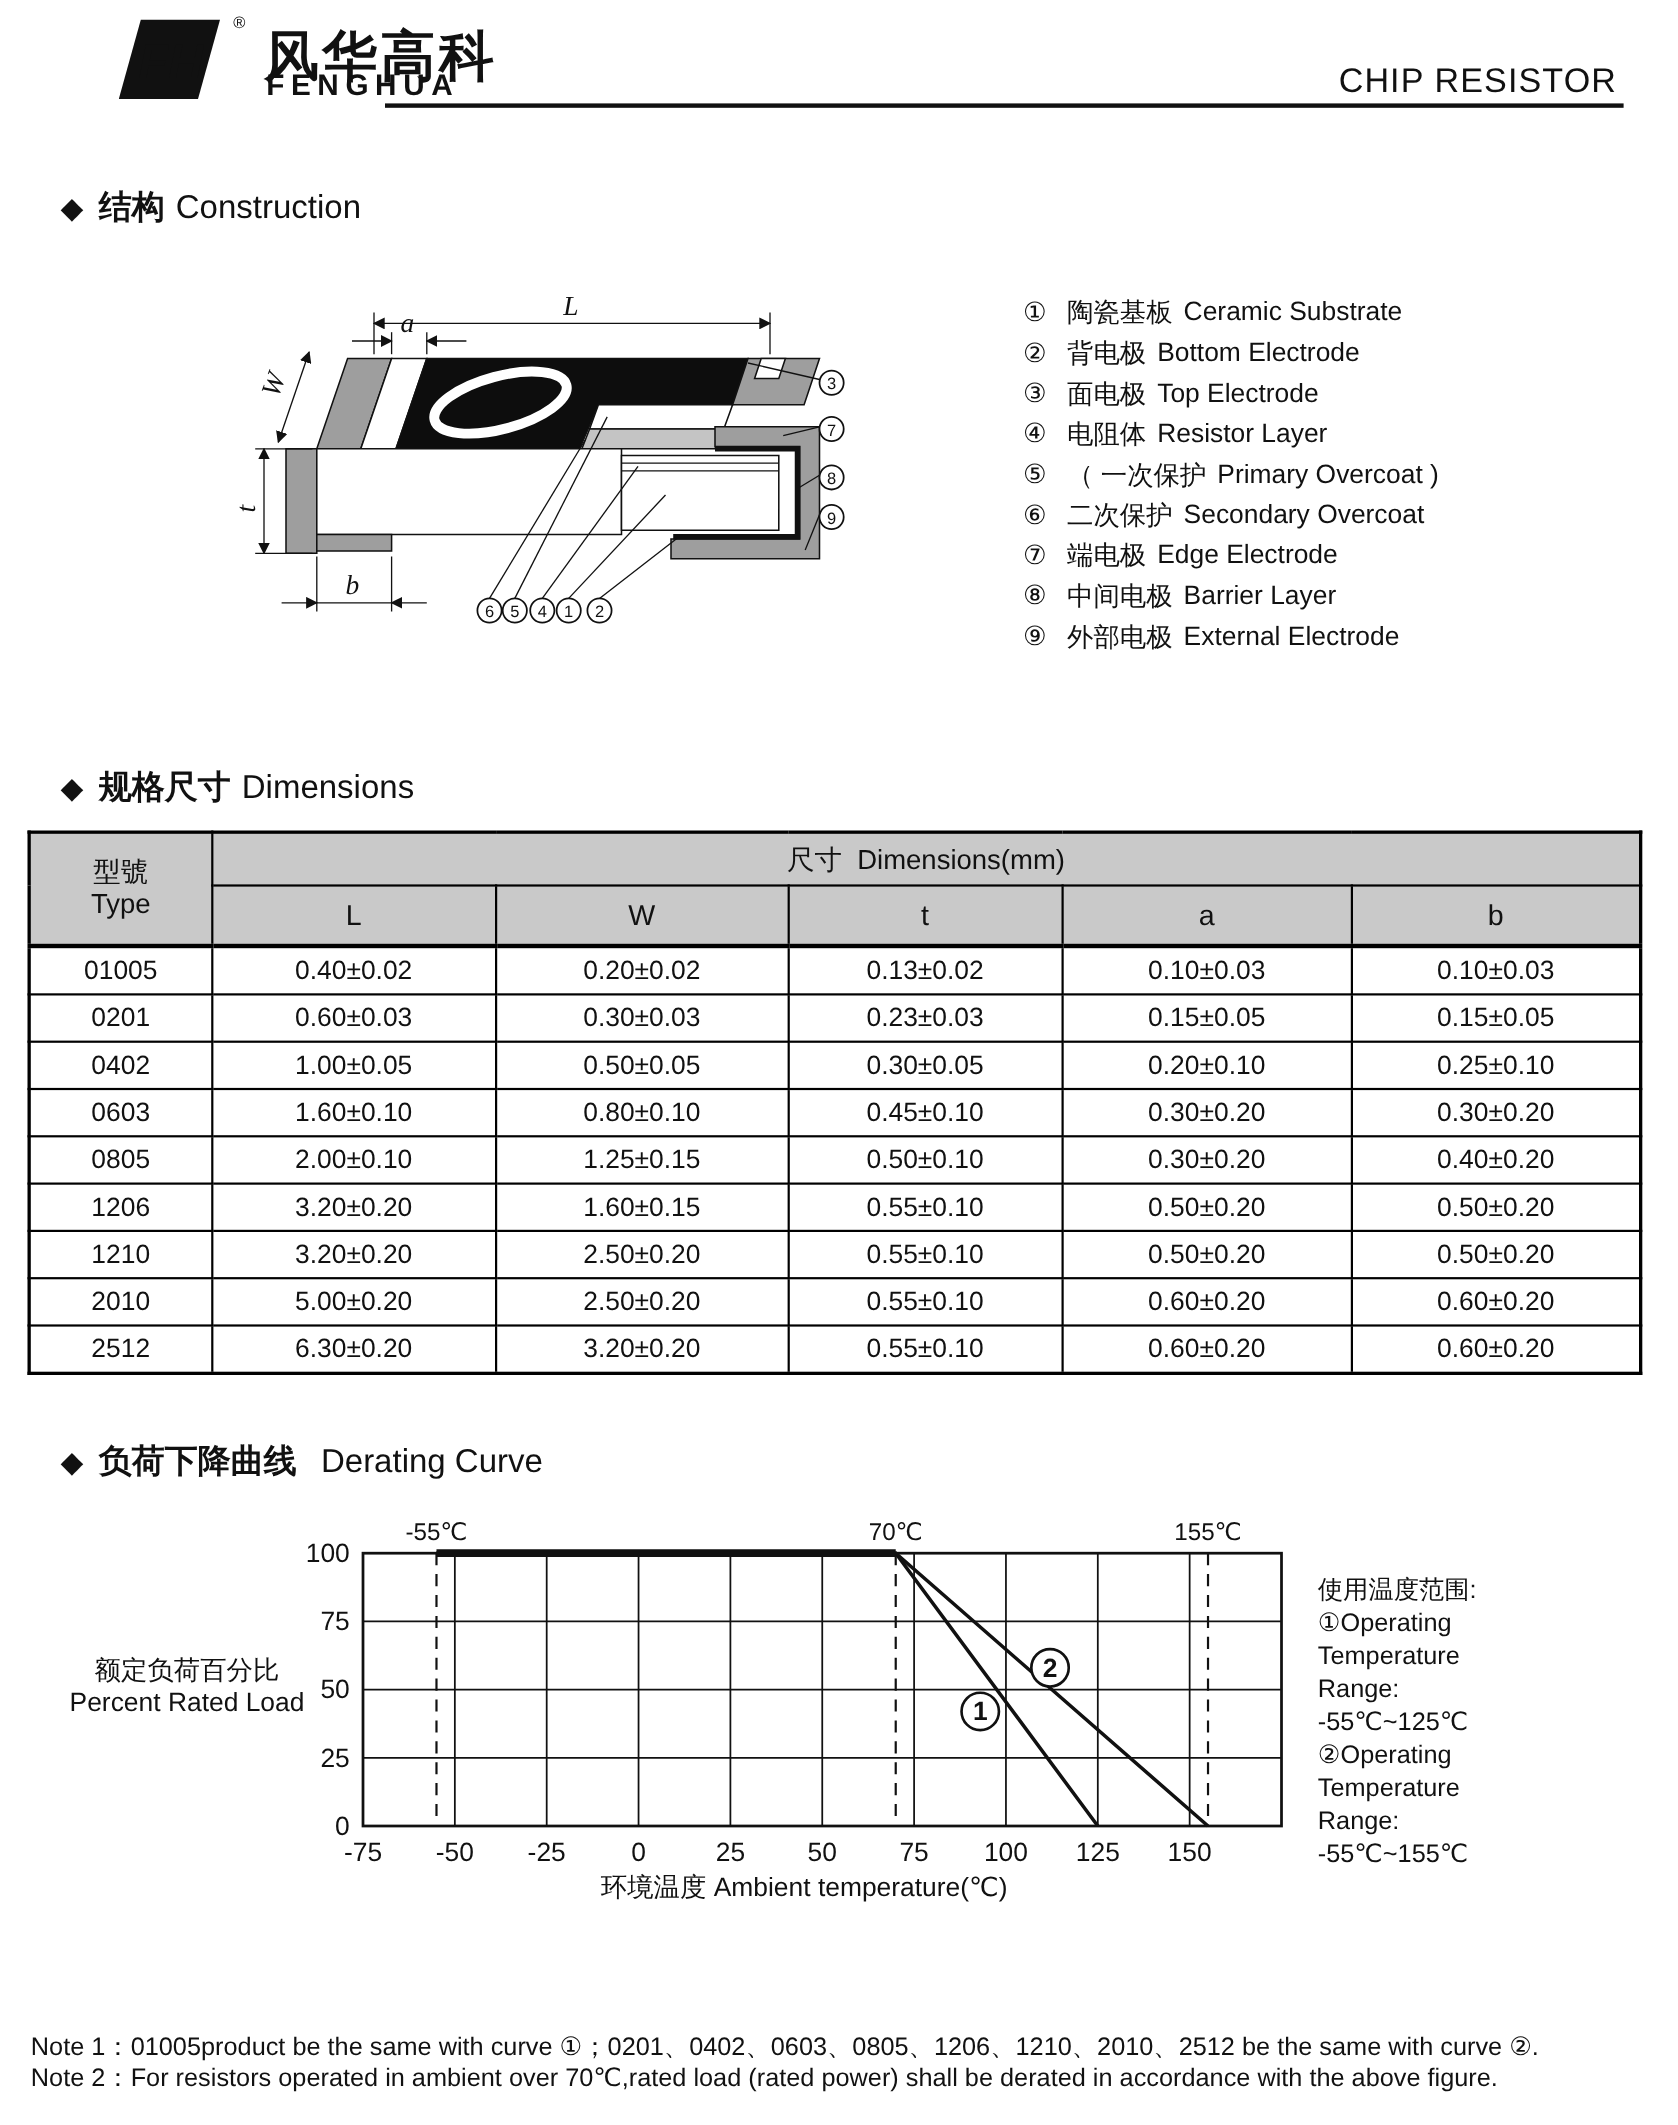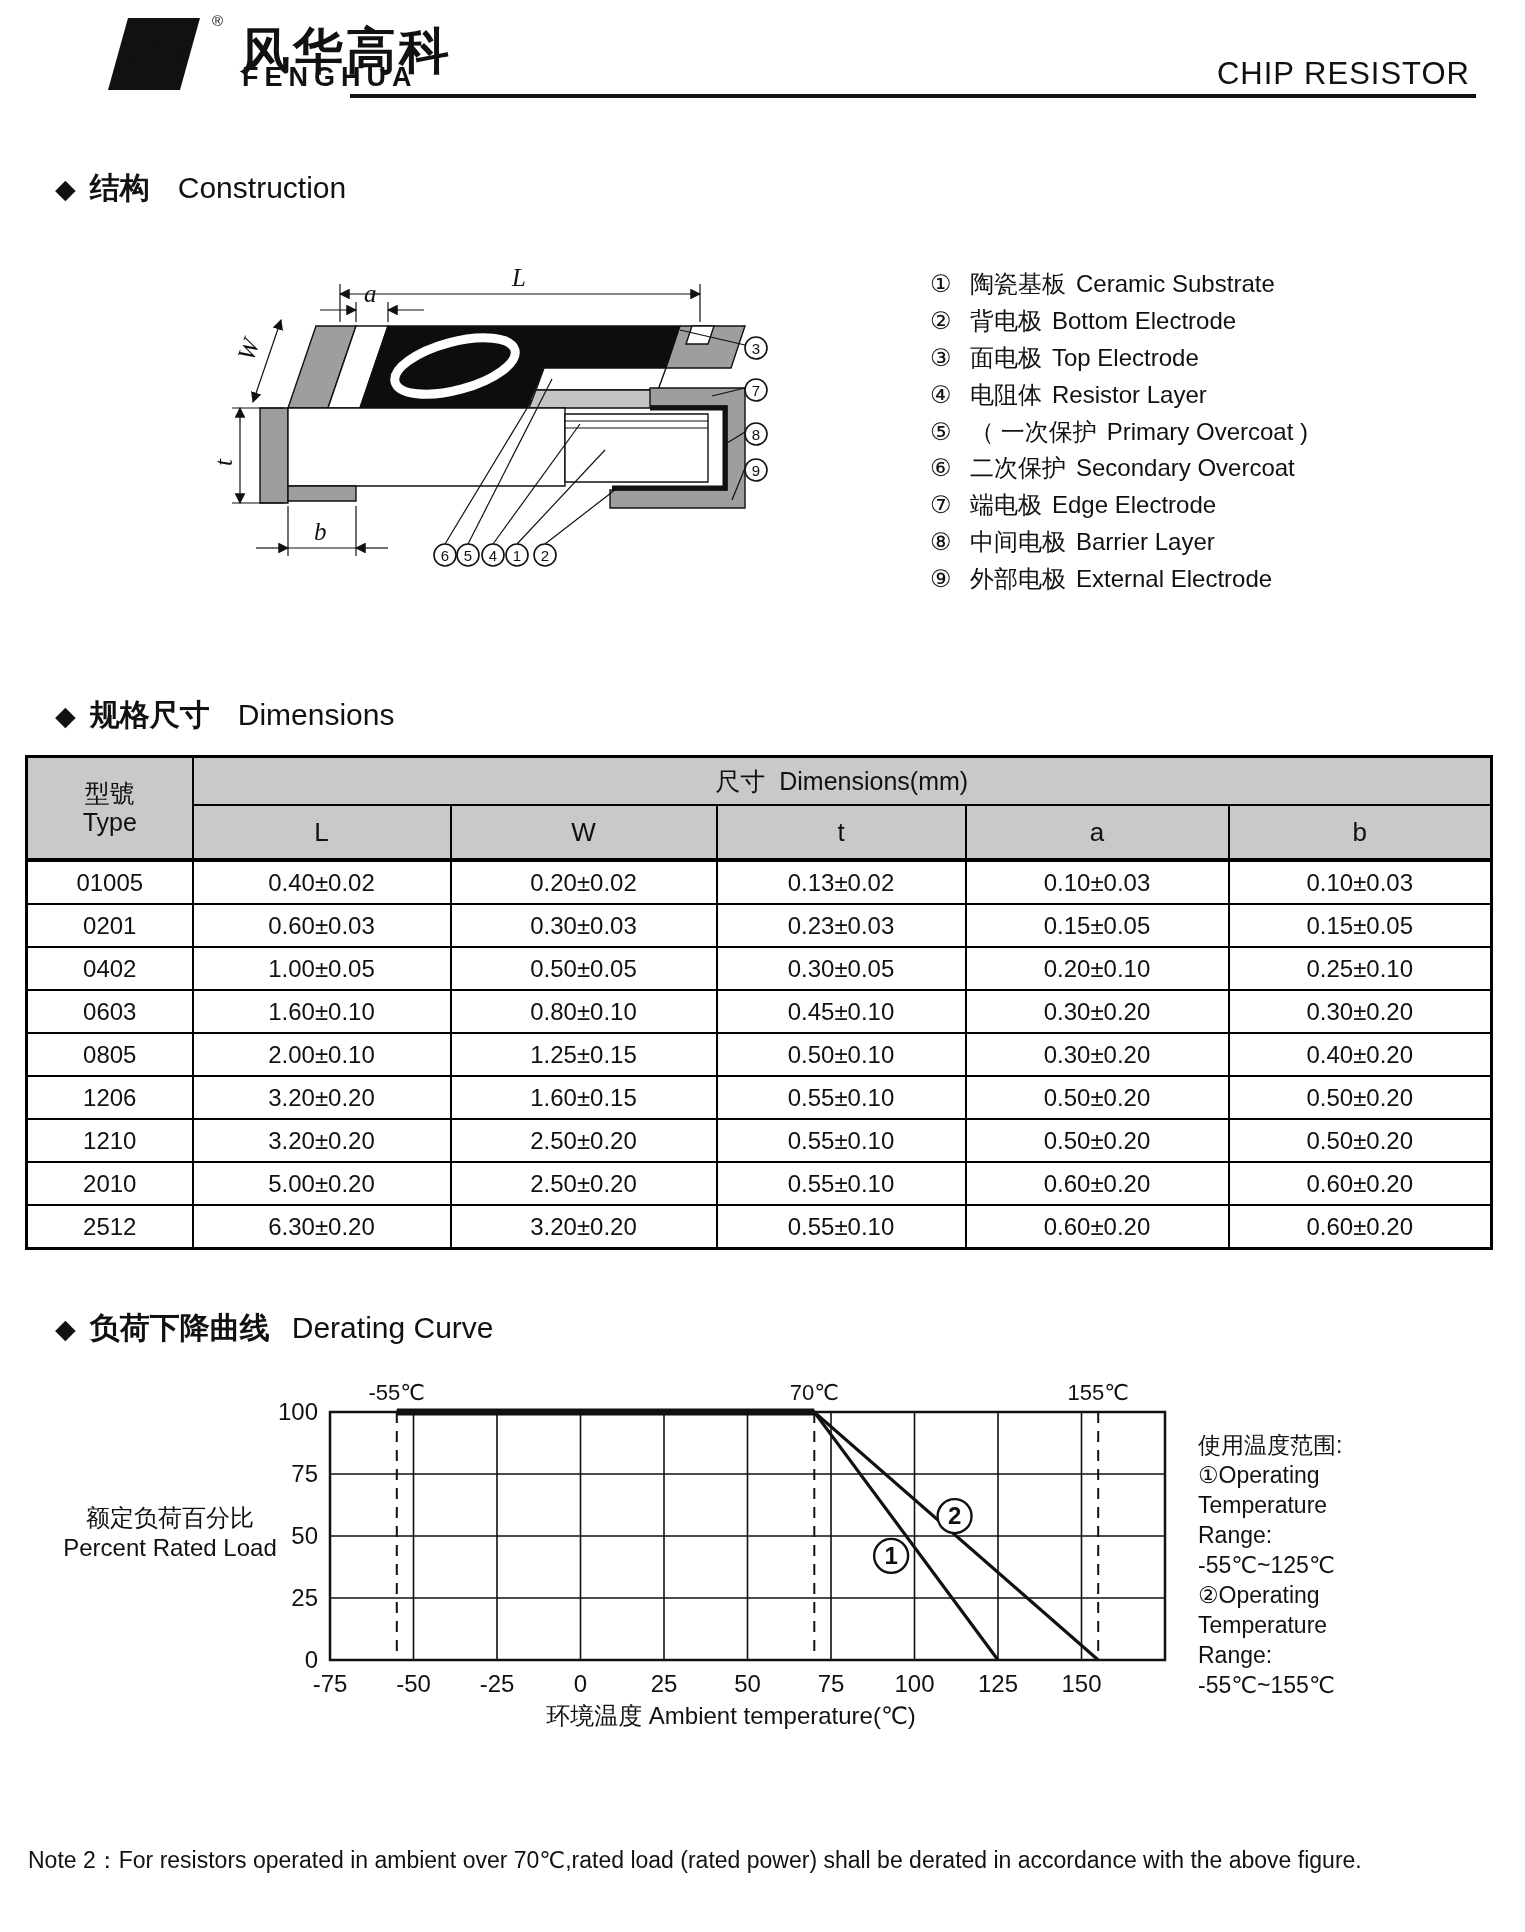--- a/index.html
+++ b/index.html
@@ -10,21 +10,21 @@
   .brand-cn{font-size:50px;font-weight:bold;letter-spacing:3px;}
   .brand-en{font-size:27px;font-weight:bold;letter-spacing:6px;}
   .reg{font-size:15px;}
   .product-title{font-size:31px;letter-spacing:1px;text-align:right;width:470px;}
   .header-rule{height:4px;background:#111;}
 
   
   .sec-head{font-size:30px;white-space:nowrap;}
   .sec-head .bullet{font-size:27px;margin-right:14px;}
   .sec-head .cn{font-weight:bold;}
-  .sec-head .en{font-weight:normal;margin-left:28px;}
+  .sec-head .en{font-weight:normal;margin-left:10px;}
 
   
   .legend-item{display:flex;align-items:center;height:36.8px;font-size:24px;}
   .legend-item .num{width:40px;}
   .legend-item .cn{margin-right:10px;}
 
   
   .dim-table{border-collapse:collapse;table-layout:fixed;width:1465px;border:3px solid #000;}
   .dim-table th,.dim-table td{border:2px solid #000;text-align:center;padding:0;font-weight:normal;}
   .dim-table thead th{background:#c9c9c9;}
@@ -371,16 +371,17 @@
       <div>Temperature</div>
       <div>Range:</div>
       <div>-55℃~125℃</div>
       <div>②Operating</div>
       <div>Temperature</div>
       <div>Range:</div>
       <div>-55℃~155℃</div>
     </div>
 
   <div class="abs notes" style="left:28px;top:1846px;" id="foot-notes">
+      <div>Note 1：01005product be the same with curve ①；0201、0402、0603、0805、1206、1210、2010、2512 be the same with curve ②.</div>
       <div>Note 2：For resistors operated in ambient over 70℃,rated load (rated power) shall be derated in accordance with the above figure.</div>
     </div>
 
 </div>
 
 </body></html>

